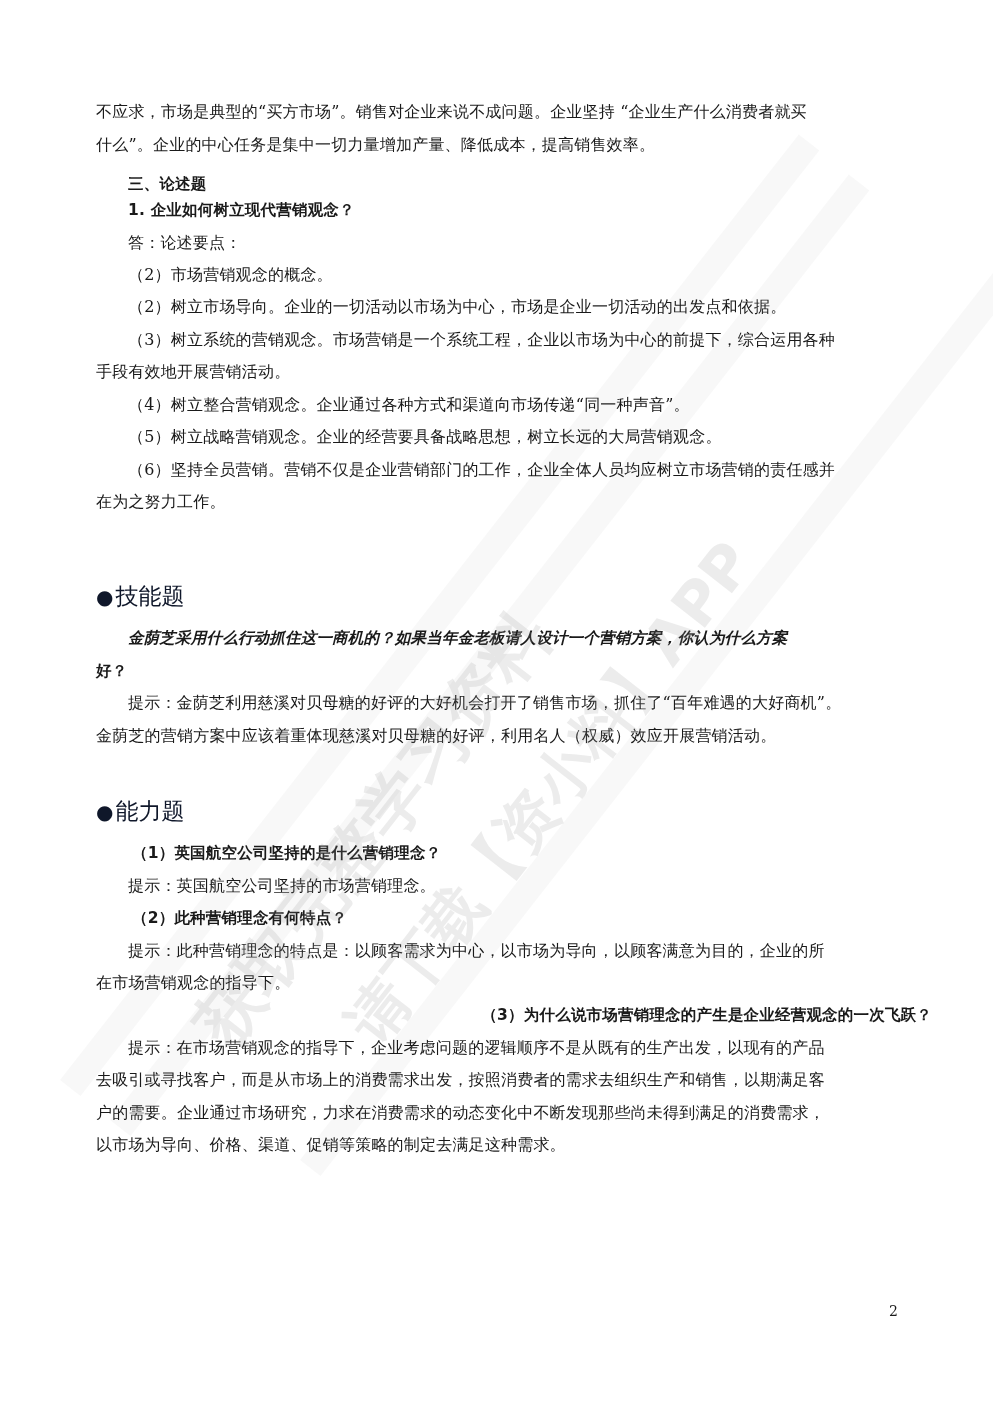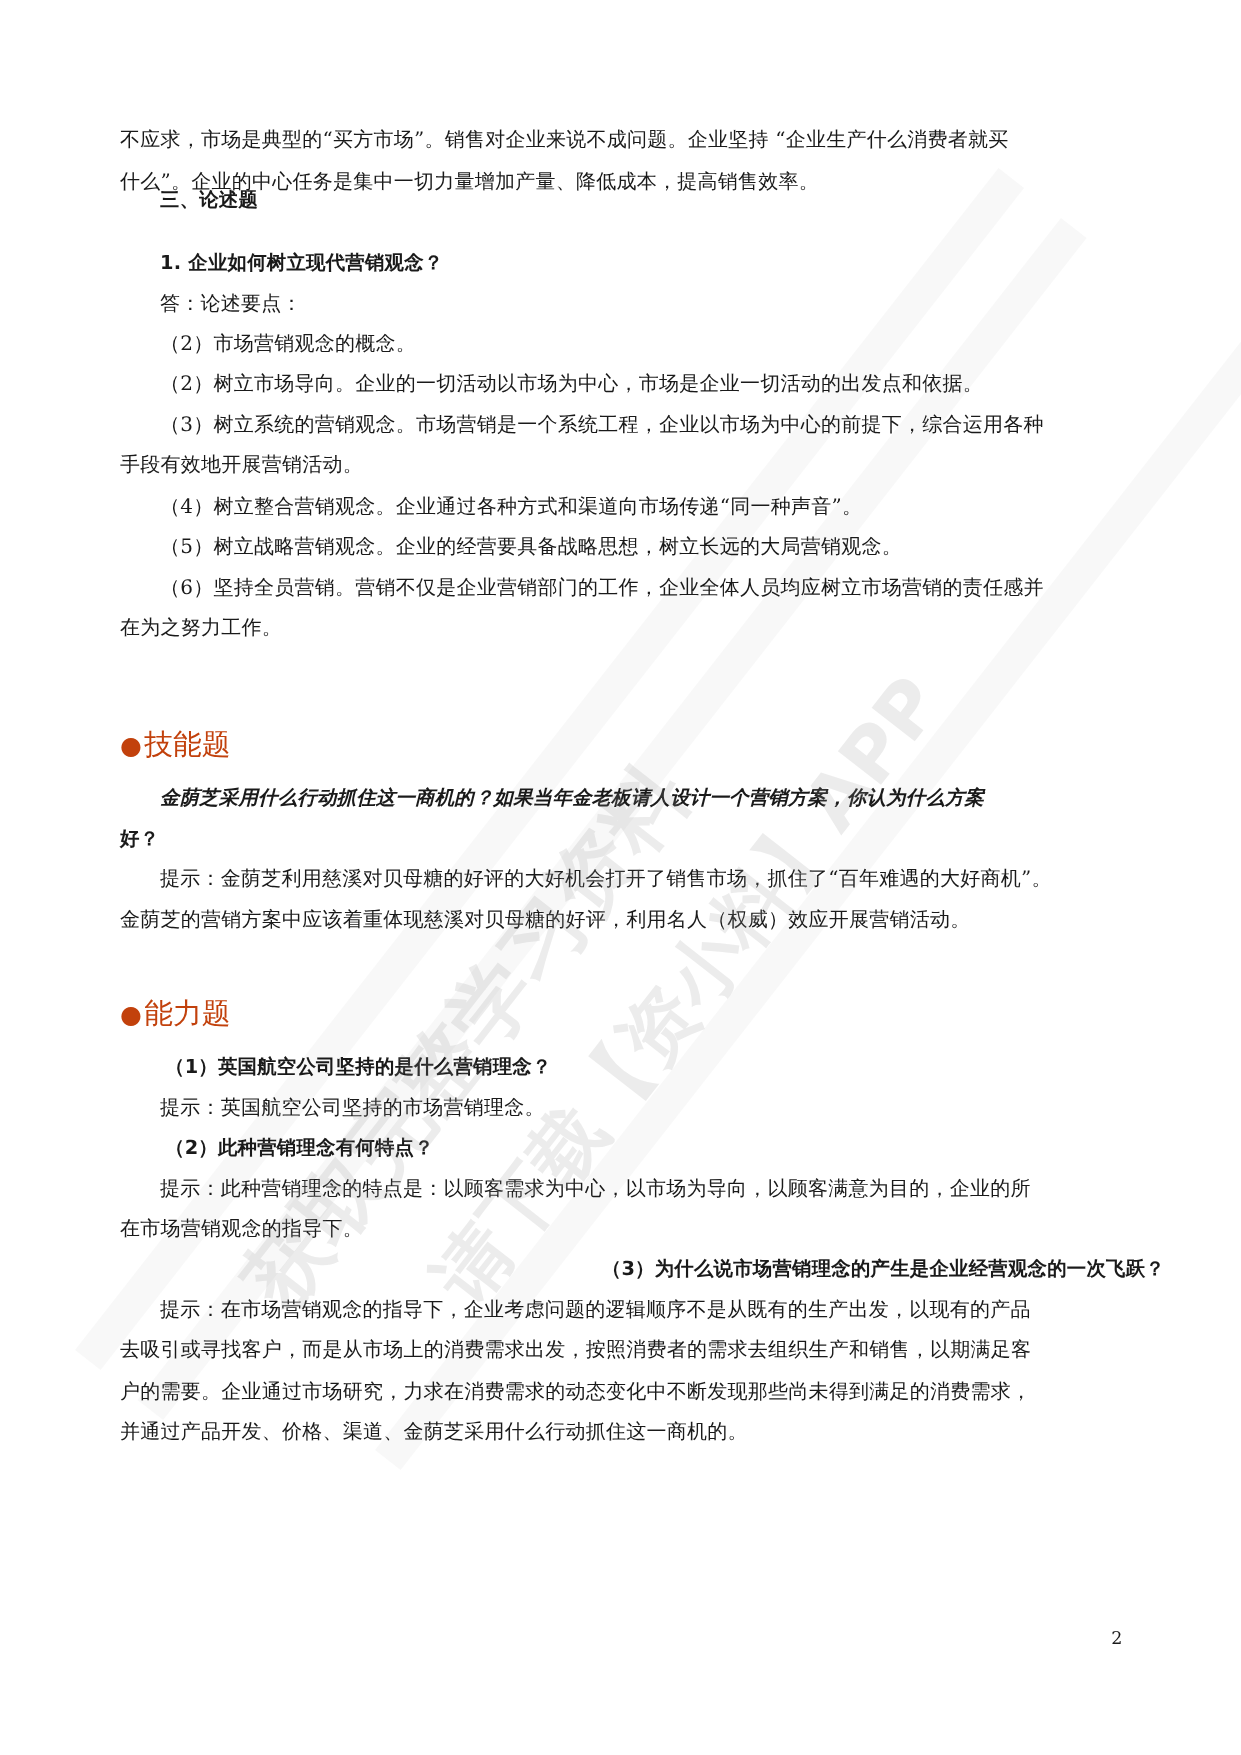--- a/index.html
+++ b/index.html
@@ -3,42 +3,42 @@
   <meta charset="utf-8">
   <style>
     html, body { margin:0; padding:0; background:#ffffff; }
     body { width:993px; height:1404px; position:relative; overflow:hidden;
            font-family:"DejaVu Serif","Liberation Serif",serif; color:#1a1a1a; }
     .page { position:absolute; left:0; top:0; width:993px; height:1404px;padding-left:22px; }
     .line { position:absolute; left:96px; width:800px; font-size:16px; line-height:20px; white-space:nowrap; letter-spacing:0.2px; }
     .ind { left:128px; }
     .ind2 { left:132px; }
     .bold { font-weight:bold; font-family:"DejaVu Sans","Liberation Sans",sans-serif; font-size:15.5px; }
-    .h2 { position:absolute; left:96px; font-size:23px; line-height:28px; font-family:"DejaVu Sans","Liberation Sans",sans-serif; color:#c2410c; }
+    .h2 { position:absolute; left:96px; font-size:23px; line-height:28px; font-family:"DejaVu Sans","Liberation Sans",sans-serif; color:#0f172a; }
     .bullet { font-size:20px; margin-right:2px; }
     .pagenum { position:absolute; left:889px; top:1303px; font-size:14px; }
     .watermark { position:absolute; left:170px; top:670px; width:900px; font-size:66px; font-weight:bold;
                  font-family:"DejaVu Sans","Liberation Sans",sans-serif; color:rgba(150,150,150,0.18);
                  transform:rotate(-52deg); transform-origin:left top; white-space:nowrap; pointer-events:none; }
     .stripe { position:absolute; width:1200px; height:26px; background:rgba(200,200,200,0.12);
               transform:rotate(-52deg); transform-origin:left top; pointer-events:none; }
   </style>
 </head>
 <body>
 
 <div class="page">
 
   <div class="stripe" style="left:60px; top:1080px;"></div>
   <div class="stripe" style="left:110px; top:1120px;"></div>
   <div class="stripe" style="left:300px; top:1160px;"></div>
 
   <div class="line" style="top:102px;">不应求，市场是典型的“买方市场”。销售对企业来说不成问题。企业坚持 “企业生产什么消费者就买</div>
   <div class="line" style="top:135px;">什么”。企业的中心任务是集中一切力量增加产量、降低成本，提高销售效率。</div>
 
-  <div class="line ind bold" style="top:151px;font-family:Liberation Mono, monospace;">三、论述题</div>
+  <div class="line ind bold" style="top:174px;">三、论述题</div>
   <div class="line ind bold" style="top:200px;">1.   企业如何树立现代营销观念？</div>
   <div class="line ind" style="top:233px;">答：论述要点：</div>
   <div class="line ind" style="top:265px;">（2）市场营销观念的概念。</div>
   <div class="line ind" style="top:297px;">（2）树立市场导向。企业的一切活动以市场为中心，市场是企业一切活动的出发点和依据。</div>
   <div class="line ind" style="top:330px;">（3）树立系统的营销观念。市场营销是一个系统工程，企业以市场为中心的前提下，综合运用各种</div>
   <div class="line" style="top:362px;">手段有效地开展营销活动。</div>
   <div class="line ind" style="top:395px;">（4）树立整合营销观念。企业通过各种方式和渠道向市场传递“同一种声音”。</div>
   <div class="line ind" style="top:427px;">（5）树立战略营销观念。企业的经营要具备战略思想，树立长远的大局营销观念。</div>
   <div class="line ind" style="top:460px;">（6）坚持全员营销。营销不仅是企业营销部门的工作，企业全体人员均应树立市场营销的责任感并</div>
   <div class="line" style="top:492px;">在为之努力工作。</div>
@@ -56,19 +56,19 @@
   </div>
   <div class="line ind2 bold" style="top:843px;">（1）英国航空公司坚持的是什么营销理念？</div>
   <div class="line ind" style="top:876px;">提示：英国航空公司坚持的市场营销理念。</div>
   <div class="line ind2 bold" style="top:908px;">（2）此种营销理念有何特点？</div>
   <div class="line ind" style="top:941px;">提示：此种营销理念的特点是：以顾客需求为中心，以市场为导向，以顾客满意为目的，企业的所</div>
   <div class="line" style="top:973px;">在市场营销观念的指导下。</div>
   <div class="line ind2 bold" style="top:1005px;text-align:right;">（3）为什么说市场营销理念的产生是企业经营观念的一次飞跃？</div>
   <div class="line ind" style="top:1038px;">提示：在市场营销观念的指导下，企业考虑问题的逻辑顺序不是从既有的生产出发，以现有的产品</div>
   <div class="line" style="top:1070px;">去吸引或寻找客户，而是从市场上的消费需求出发，按照消费者的需求去组织生产和销售，以期满足客</div>
   <div class="line" style="top:1103px;">户的需要。企业通过市场研究，力求在消费需求的动态变化中不断发现那些尚未得到满足的消费需求，</div>
-  <div class="line" style="top:1135px;">并通过产品开发、价格、渠道、金荫芝采用什么行动抓住这一商机的。</div>
+  <div class="line" style="top:1135px;">以市场为导向、价格、渠道、促销等策略的制定去满足这种需求。</div>
 
   <div class="watermark" style="left:175px; top:1010px;">获取完整学习资料</div>
   <div class="watermark" style="left:330px; top:1010px; font-size:60px;">请下载【资小料】APP</div>
 
   <div class="pagenum">2</div>
 </div>
 
 </body></html>

